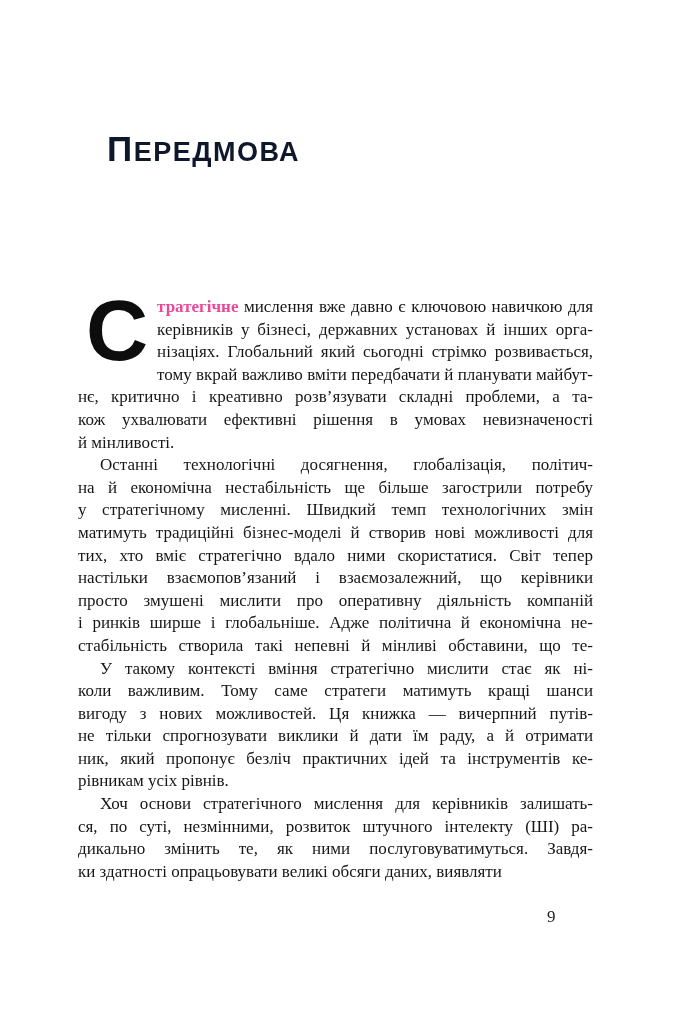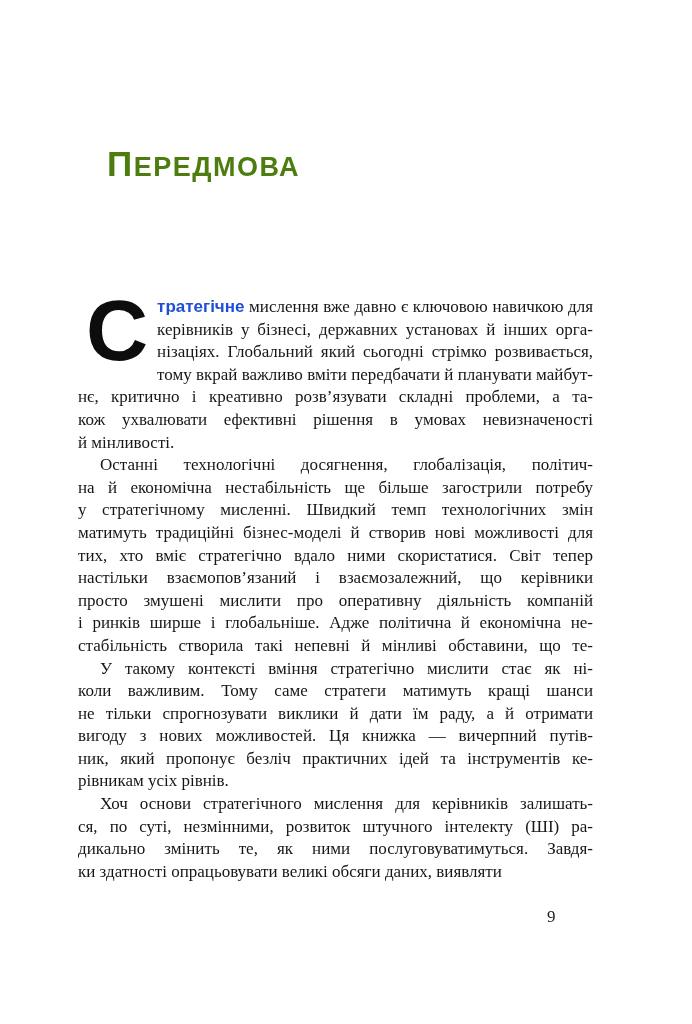--- a/index.html
+++ b/index.html
@@ -12,28 +12,28 @@
     position: relative;
     width: 692px;
     height: 1024px;
     background: #ffffff;
     overflow: hidden;
     color: #161616;
   }
   .chapter-title {
     position: absolute;
     left: 107px;
-    top: 144px;
+    top: 129px;
     margin: 0;
     font-family: "Liberation Sans", sans-serif;
     font-weight: bold;
     font-size: 27px;
     line-height: 40px;
     letter-spacing: 1.5px;
-    color: #4d7c0f;
+    color: #0f172a;
     white-space: nowrap;
   }
   .chapter-title .title-initial {
     font-size: 35px;
     letter-spacing: 1.5px;
   }
   .body-text {
     position: absolute;
     left: 78px;
     top: 296px;
@@ -60,23 +60,23 @@
     float: left;
     font-family: "Liberation Sans", sans-serif;
     font-weight: bold;
     font-size: 86px;
     line-height: 66px;
     height: 67px;
     margin: 1px 9px 0 8px;
     color: #0d0d0d;
   }
   .lead-word {
-    font-family: Liberation Sans, sans-serif;
+    font-family: Liberation Serif, serif;
     font-weight: bold;
-    color: #1d4ed8;
+    color: #ec4899;
   }
   .page-number {
     position: absolute;
     left: 547px;
     top: 906px;
     font-size: 17px;
     line-height: 22px;
     color: #222222;
   }
 </style>
@@ -104,22 +104,22 @@
         <div class="line">матимуть традиційні бізнес-моделі й створив нові можливості для</div>
         <div class="line">тих, хто вміє стратегічно вдало ними скористатися. Світ тепер</div>
         <div class="line">настільки взаємопов’язаний і взаємозалежний, що керівники</div>
         <div class="line">просто змушені мислити про оперативну діяльність компаній</div>
         <div class="line">і ринків ширше і глобальніше. Адже політична й економічна не-</div>
         <div class="line">стабільність створила такі непевні й мінливі обставини, що те-</div>
       </div>
       <div class="paragraph">
         <div class="line first-indent">У такому контексті вміння стратегічно мислити стає як ні-</div>
         <div class="line">коли важливим. Тому саме стратеги матимуть кращі шанси</div>
+        <div class="line">вигоду з нових можливостей. Ця книжка — вичерпний путів-</div>
         <div class="line">не тільки спрогнозувати виклики й дати їм раду, а й отримати</div>
-        <div class="line">вигоду з нових можливостей. Ця книжка — вичерпний путів-</div>
         <div class="line">ник, який пропонує безліч практичних ідей та інструментів ке-</div>
         <div class="line last">рівникам усіх рівнів.</div>
       </div>
       <div class="paragraph">
         <div class="line first-indent">Хоч основи стратегічного мислення для керівників залишать-</div>
         <div class="line">ся, по суті, незмінними, розвиток штучного інтелекту (ШІ) ра-</div>
         <div class="line">дикально змінить те, як ними послуговуватимуться. Завдя-</div>
         <div class="line last">ки здатності опрацьовувати великі обсяги даних, виявляти</div>
       </div>
     </div>

